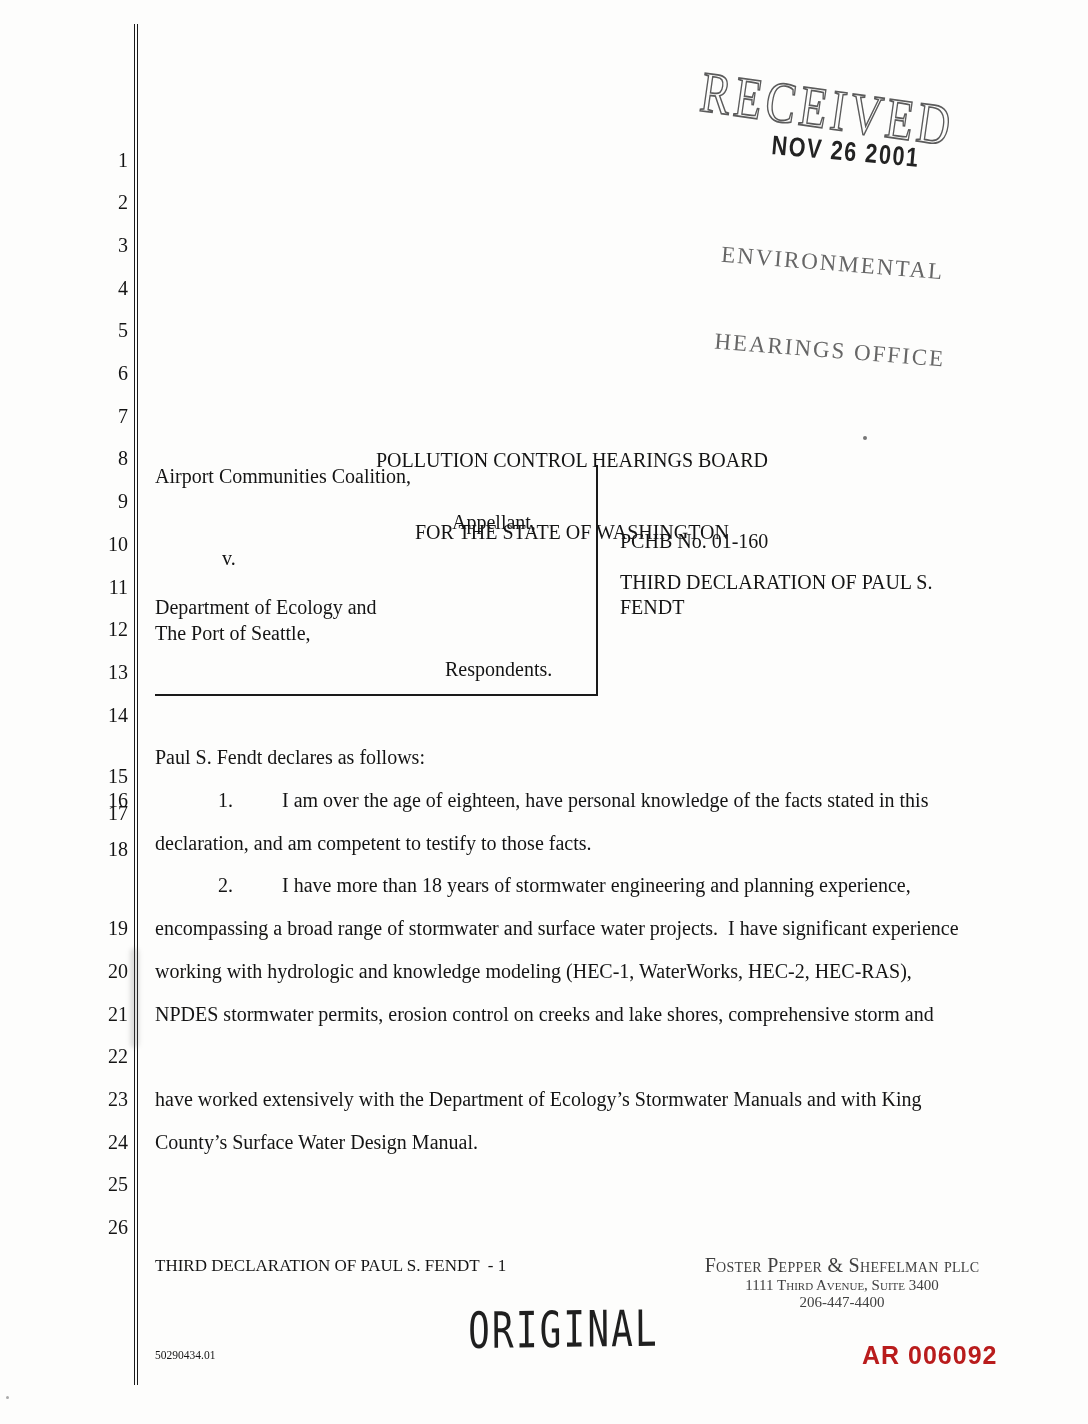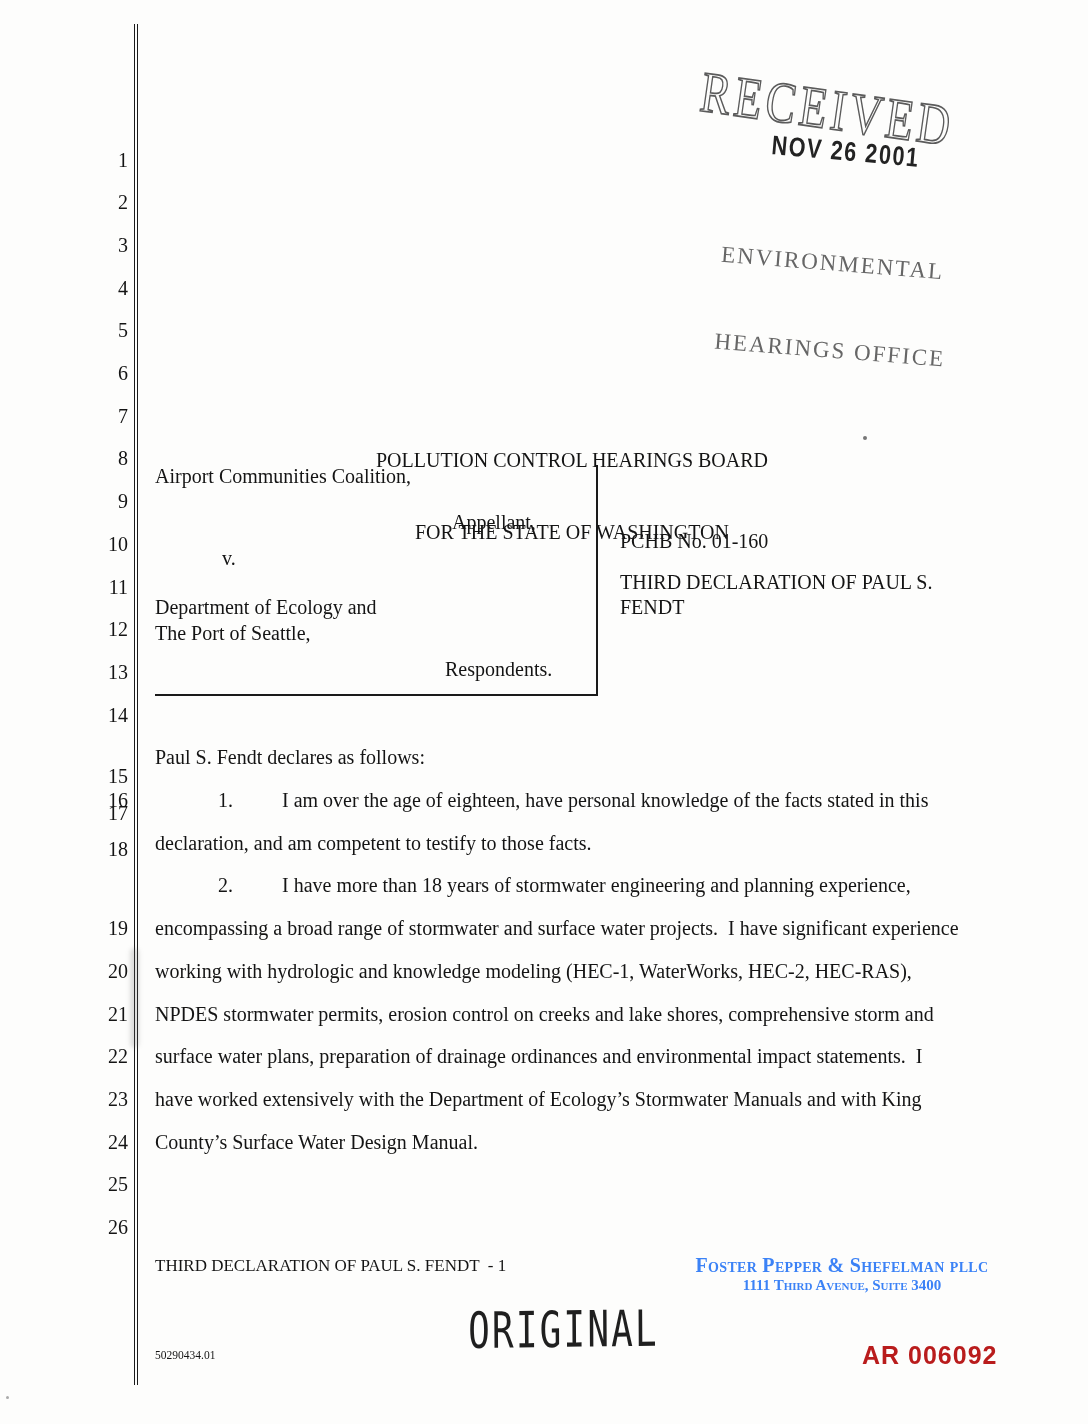--- a/index.html
+++ b/index.html
@@ -64,21 +64,21 @@
   .bline {
     position:absolute; left:155px; font-size:20px; line-height:25px; white-space:pre;
   }
   .bline.indent { padding-left:127px; }
   .pnum { position:absolute; left:63px; }
 
   
   .ftitle { position:absolute; left:155px; top:1256px; font-size:17px; white-space:pre; }
   .firm {
     position:absolute; left:652px; top:1253px; width:380px; text-align:center;
-    font-weight:bold; color:#3b82f6;
+    font-weight:normal; color:#404040;
   }
   .firm-name { font-size:20px; line-height:24px; font-variant:small-caps; letter-spacing:.3px; }
   .firm-addr { font-size:15px; line-height:16.5px; font-variant:small-caps; }
   .firm-phone { font-size:15px; line-height:16.5px; }
   .stamp-original {
     position:absolute; left:468px; top:1302px;
     font-family:"DejaVu Sans Mono", monospace; font-size:50px; letter-spacing:3px;
     color:#1f1f1f; transform:scaleX(0.72) rotate(-0.5deg); transform-origin:0 0;
     white-space:pre;
   }
@@ -157,28 +157,28 @@
   <div class="cap cap-doc-title-2">FENDT</div>
 
   <div class="body-layer" id="body-layer">
       <div class="bline" style="top: 745.3px;"><span>Paul S. Fendt declares as follows:</span></div>
       <div class="bline indent" style="top: 788px;"><span class="pnum">1.</span><span>I am over the age of eighteen, have personal knowledge of the facts stated in this</span></div>
       <div class="bline" style="top: 830.7px;"><span>declaration, and am competent to testify to those facts.</span></div>
       <div class="bline indent" style="top: 873.4px;"><span class="pnum">2.</span><span>I have more than 18 years of stormwater engineering and planning experience,</span></div>
       <div class="bline" style="top: 916.1px;"><span>encompassing a broad range of stormwater and surface water projects.  I have significant experience</span></div>
       <div class="bline" style="top: 958.8px;"><span>working with hydrologic and knowledge modeling (HEC-1, WaterWorks, HEC-2, HEC-RAS),</span></div>
       <div class="bline" style="top: 1001.5px;"><span>NPDES stormwater permits, erosion control on creeks and lake shores, comprehensive storm and</span></div>
-      <div class="bline" style="top: 1044.2px;"><span>surface water plans, preparation of drainage ordinances and environmental impact statements.  I</span></div>
       <div class="bline" style="top: 1086.9px;"><span>have worked extensively with the Department of Ecology’s Stormwater Manuals and with King</span></div>
       <div class="bline" style="top: 1129.6px;"><span>County’s Surface Water Design Manual.</span></div>
     </div>
 
   <div class="ftitle">THIRD DECLARATION OF PAUL S. FENDT  - 1</div>
   <div class="firm">
     <div class="firm-name">Foster Pepper &amp; Shefelman pllc</div>
     <div class="firm-addr">1111 Third Avenue, Suite 3400</div>
+    <div class="firm-phone">206-447-4400</div>
   </div>
   <div class="stamp-original">ORIGINAL</div>
   <div class="docid">50290434.01</div>
   <div class="ar-number">AR 006092</div>
   <div class="speck"></div>
 
 </div>
 
 </body></html>

